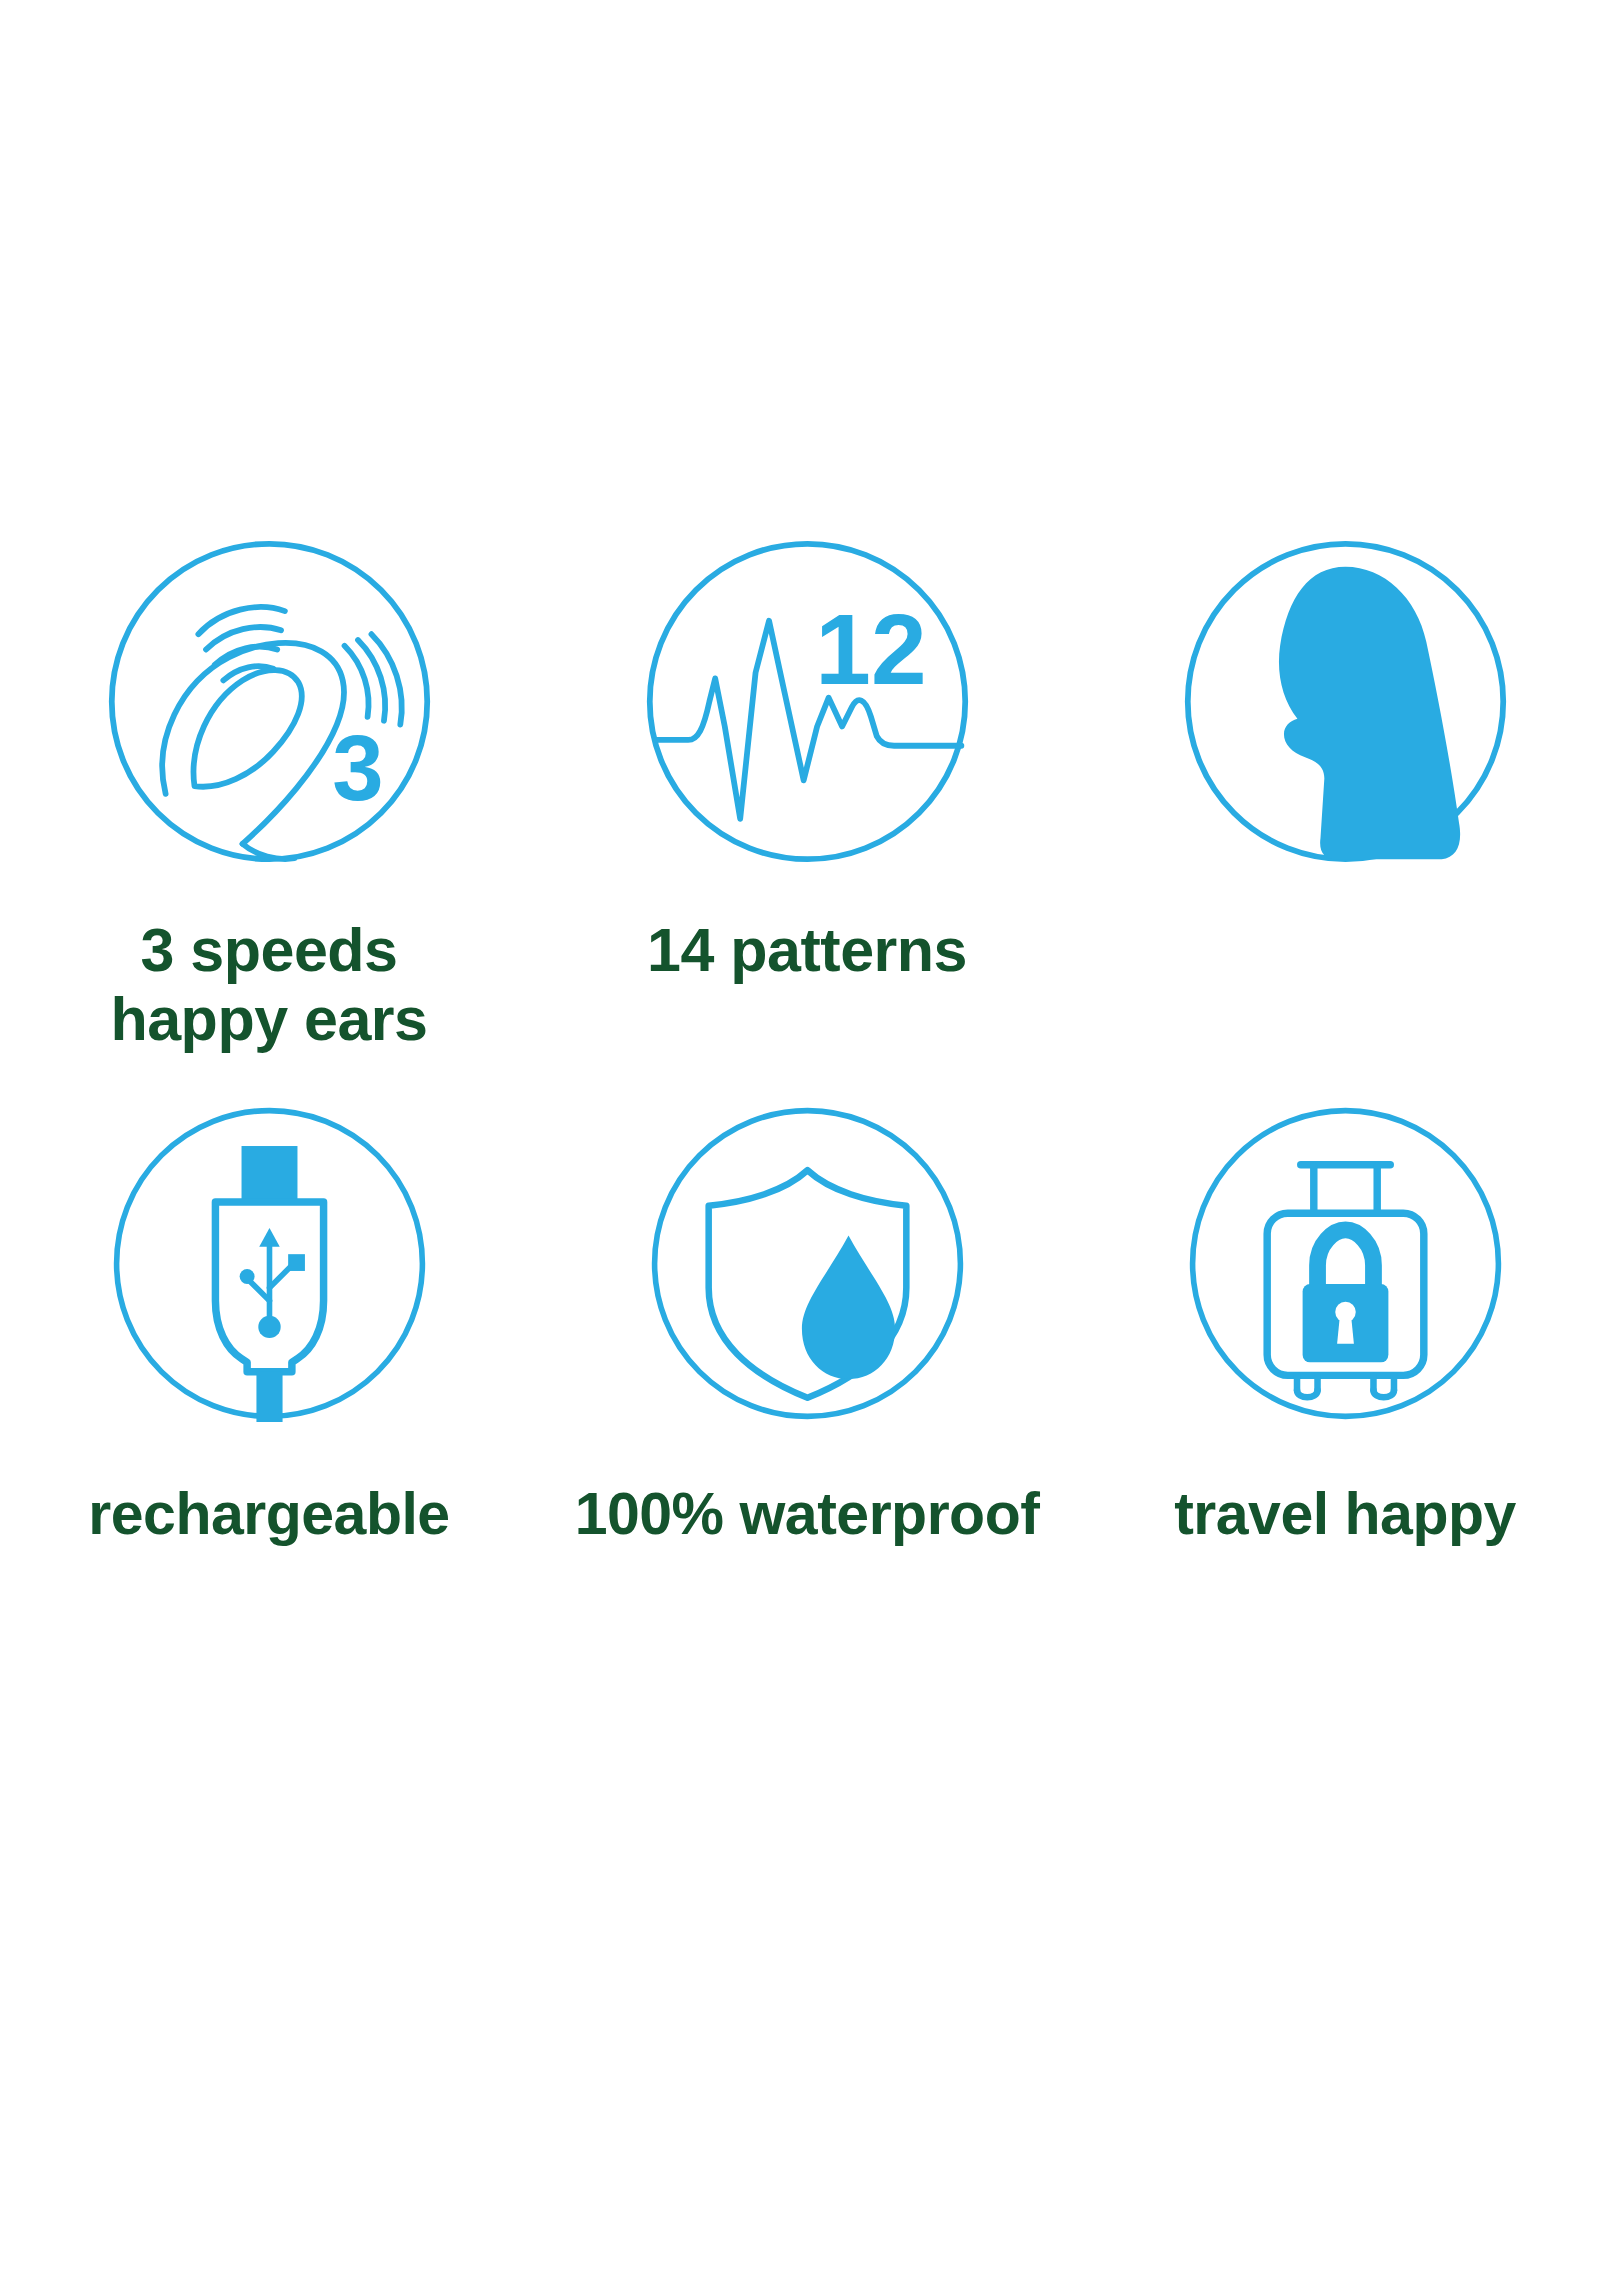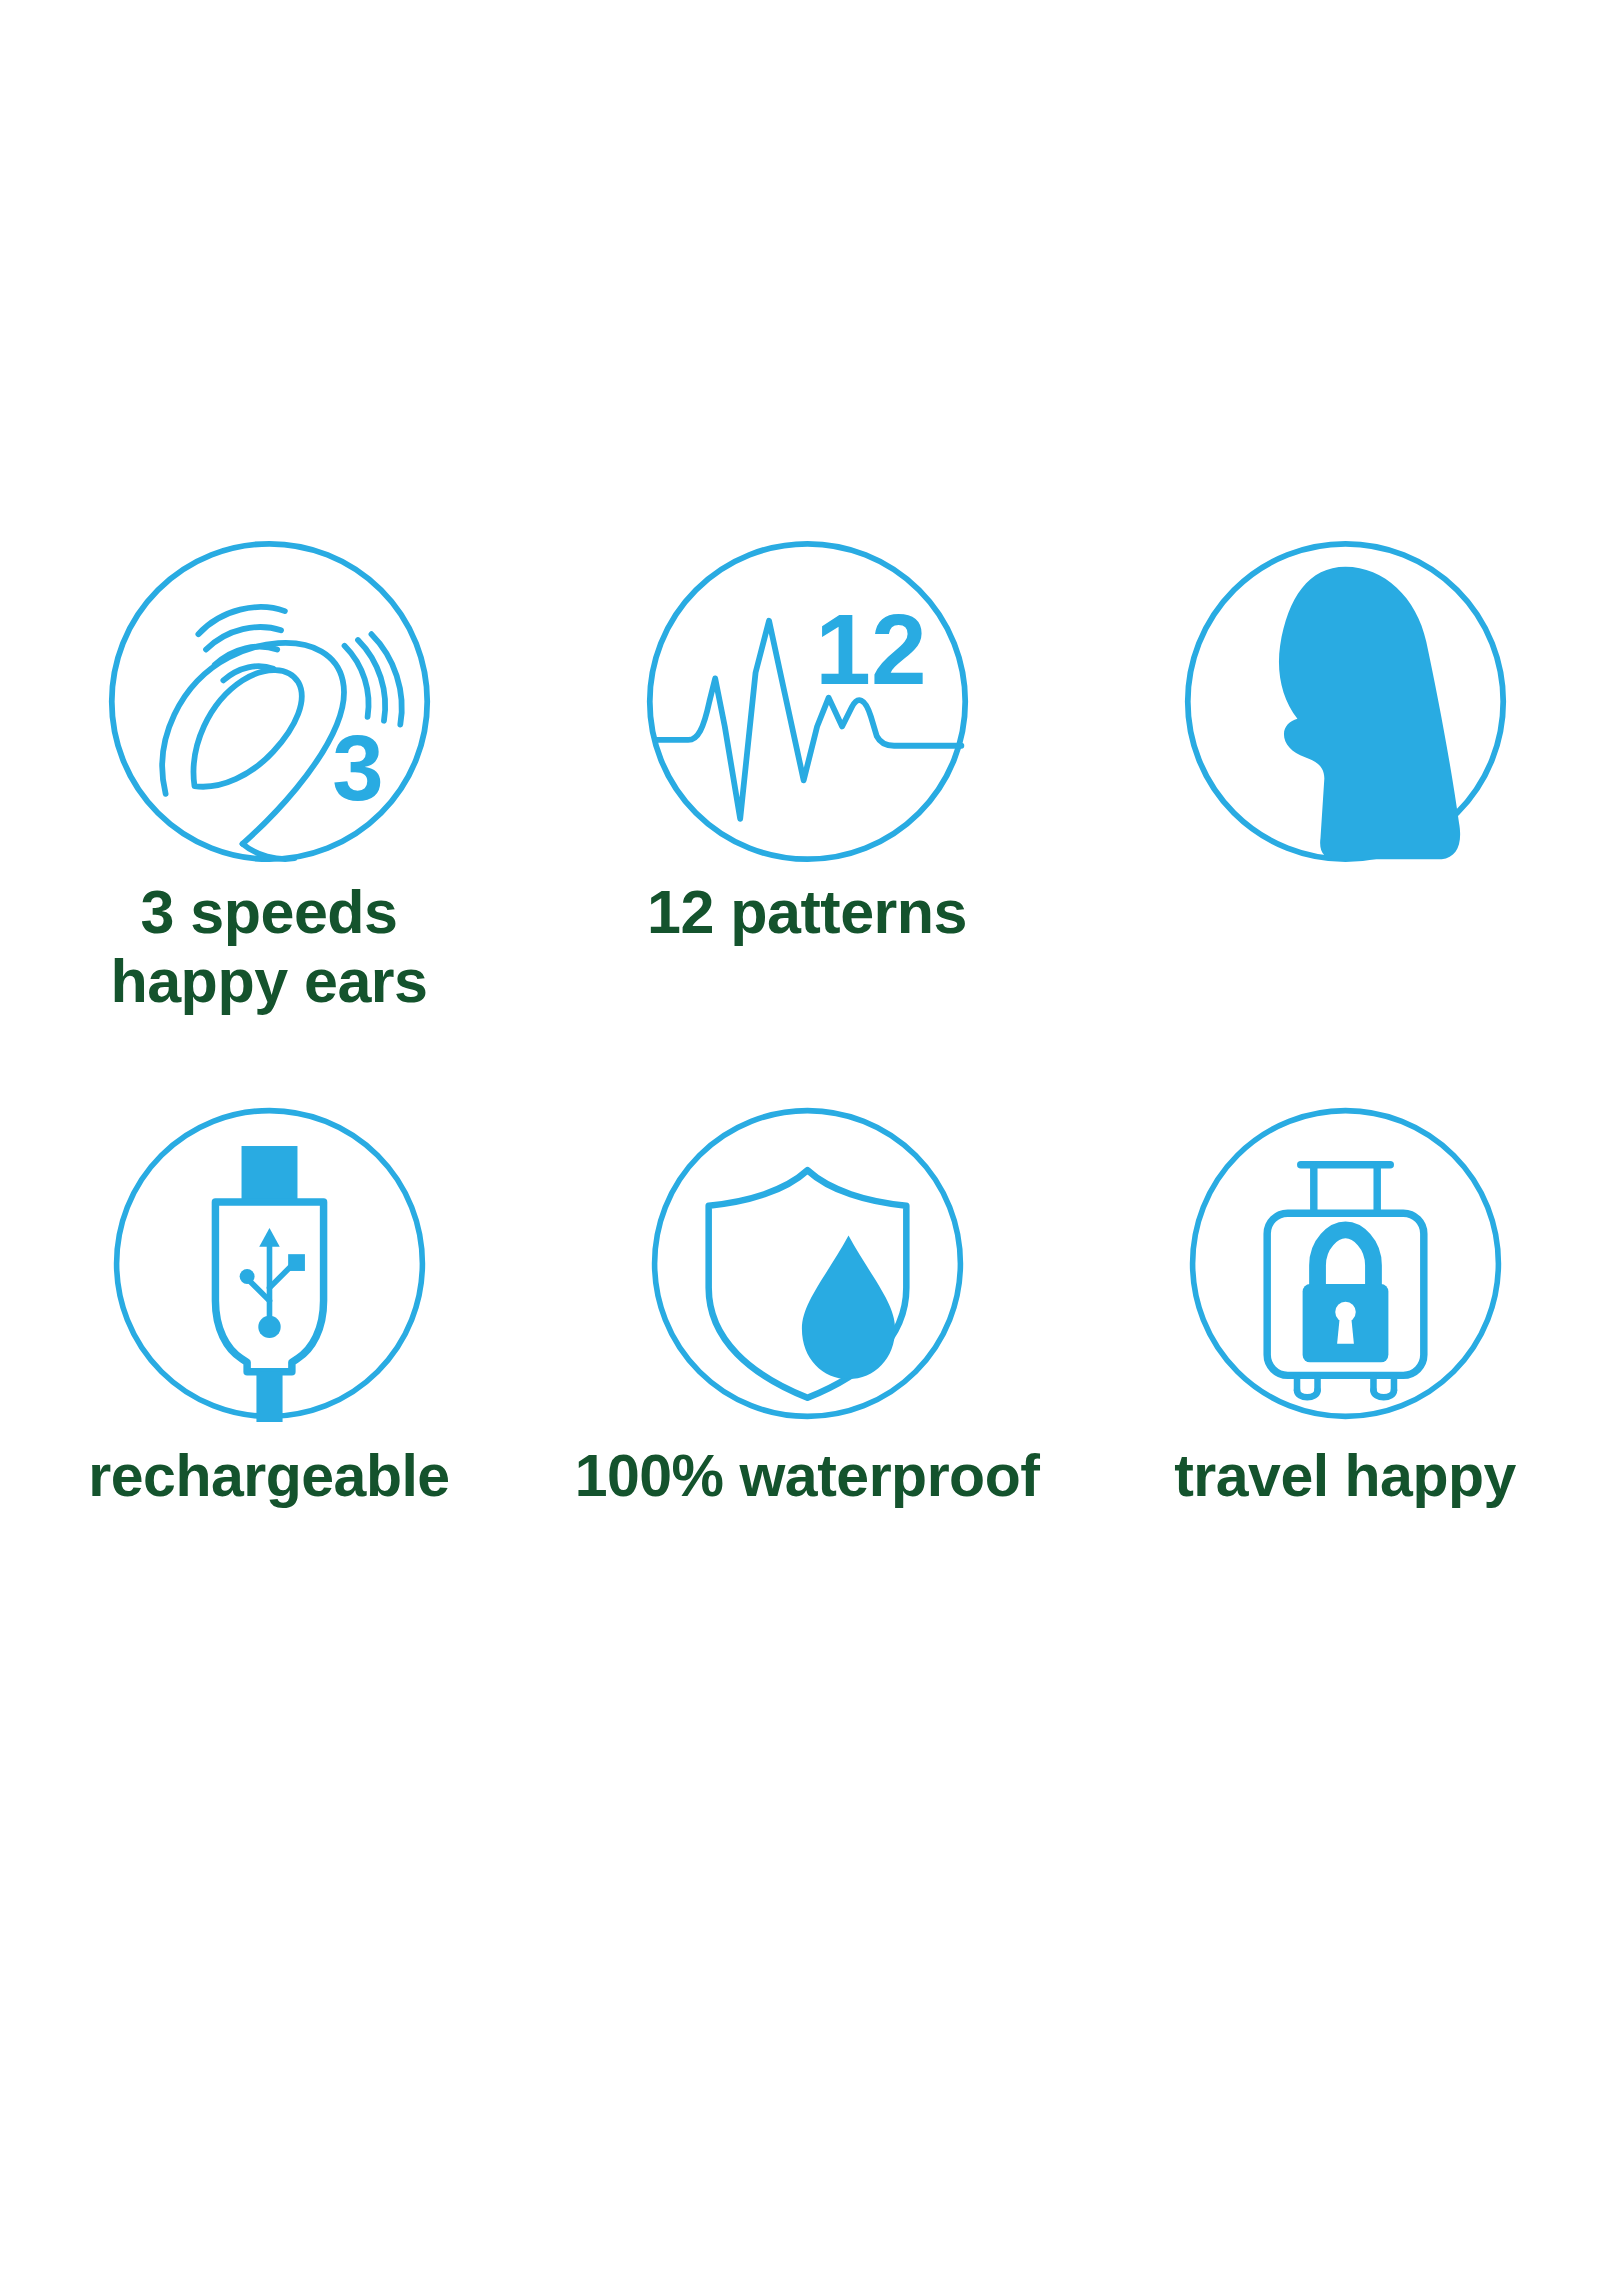--- a/index.html
+++ b/index.html
@@ -22,20 +22,21 @@
     grid-template-columns:repeat(3,538px);
     grid-template-rows:repeat(2,567px);
     align-items:start;
     justify-items:center;
   }
   .cell{
     width:538px;
     display:flex;
     flex-direction:column;
     align-items:center;
+    gap:38px;
   }
   .icon-wrap{
     width:327px;height:327px;
     display:block;
   }
   .icon-wrap svg{display:block;width:327px;height:327px;}
   .label{
     margin-top:13.4px;
     color:#14532d;
     font-weight:bold;
@@ -95,21 +96,21 @@
             <circle cx="170" cy="170" r="164"></circle>
             <path d="M12 210 L46 210 C56 210 62 198 68 170
                      L74 146 L84 196 L100 292 L116 140 L130 86
                      L146 160 L166 252 L180 196 L192 166
                      L206 196 L216 176 C222 164 230 166 236 186
                      L242 206 C246 214 252 216 260 216 L330 216"></path>
           </g>
           <text x="236" y="152" font-family="Liberation Sans, sans-serif" font-size="104" font-weight="bold" fill="#29ABE2" text-anchor="middle">12</text>
         </svg>
       </div>
-      <div class="label">12 patterns</div>
+      <div class="label">14 patterns</div>
     </div>
 
     <div class="cell c3">
       <div class="icon-wrap">
         <svg viewBox="0 0 340 340" xmlns="http://www.w3.org/2000/svg">
           <circle cx="170" cy="170" r="164" fill="none" stroke="#29ABE2" stroke-width="6"></circle>
           <path d="M170 30 C210 30 244 62 254 108
                    C266 164 280 238 288 296
                    C292 318 286 332 270 334
                    L160 334 C148 334 142 326 144 312

